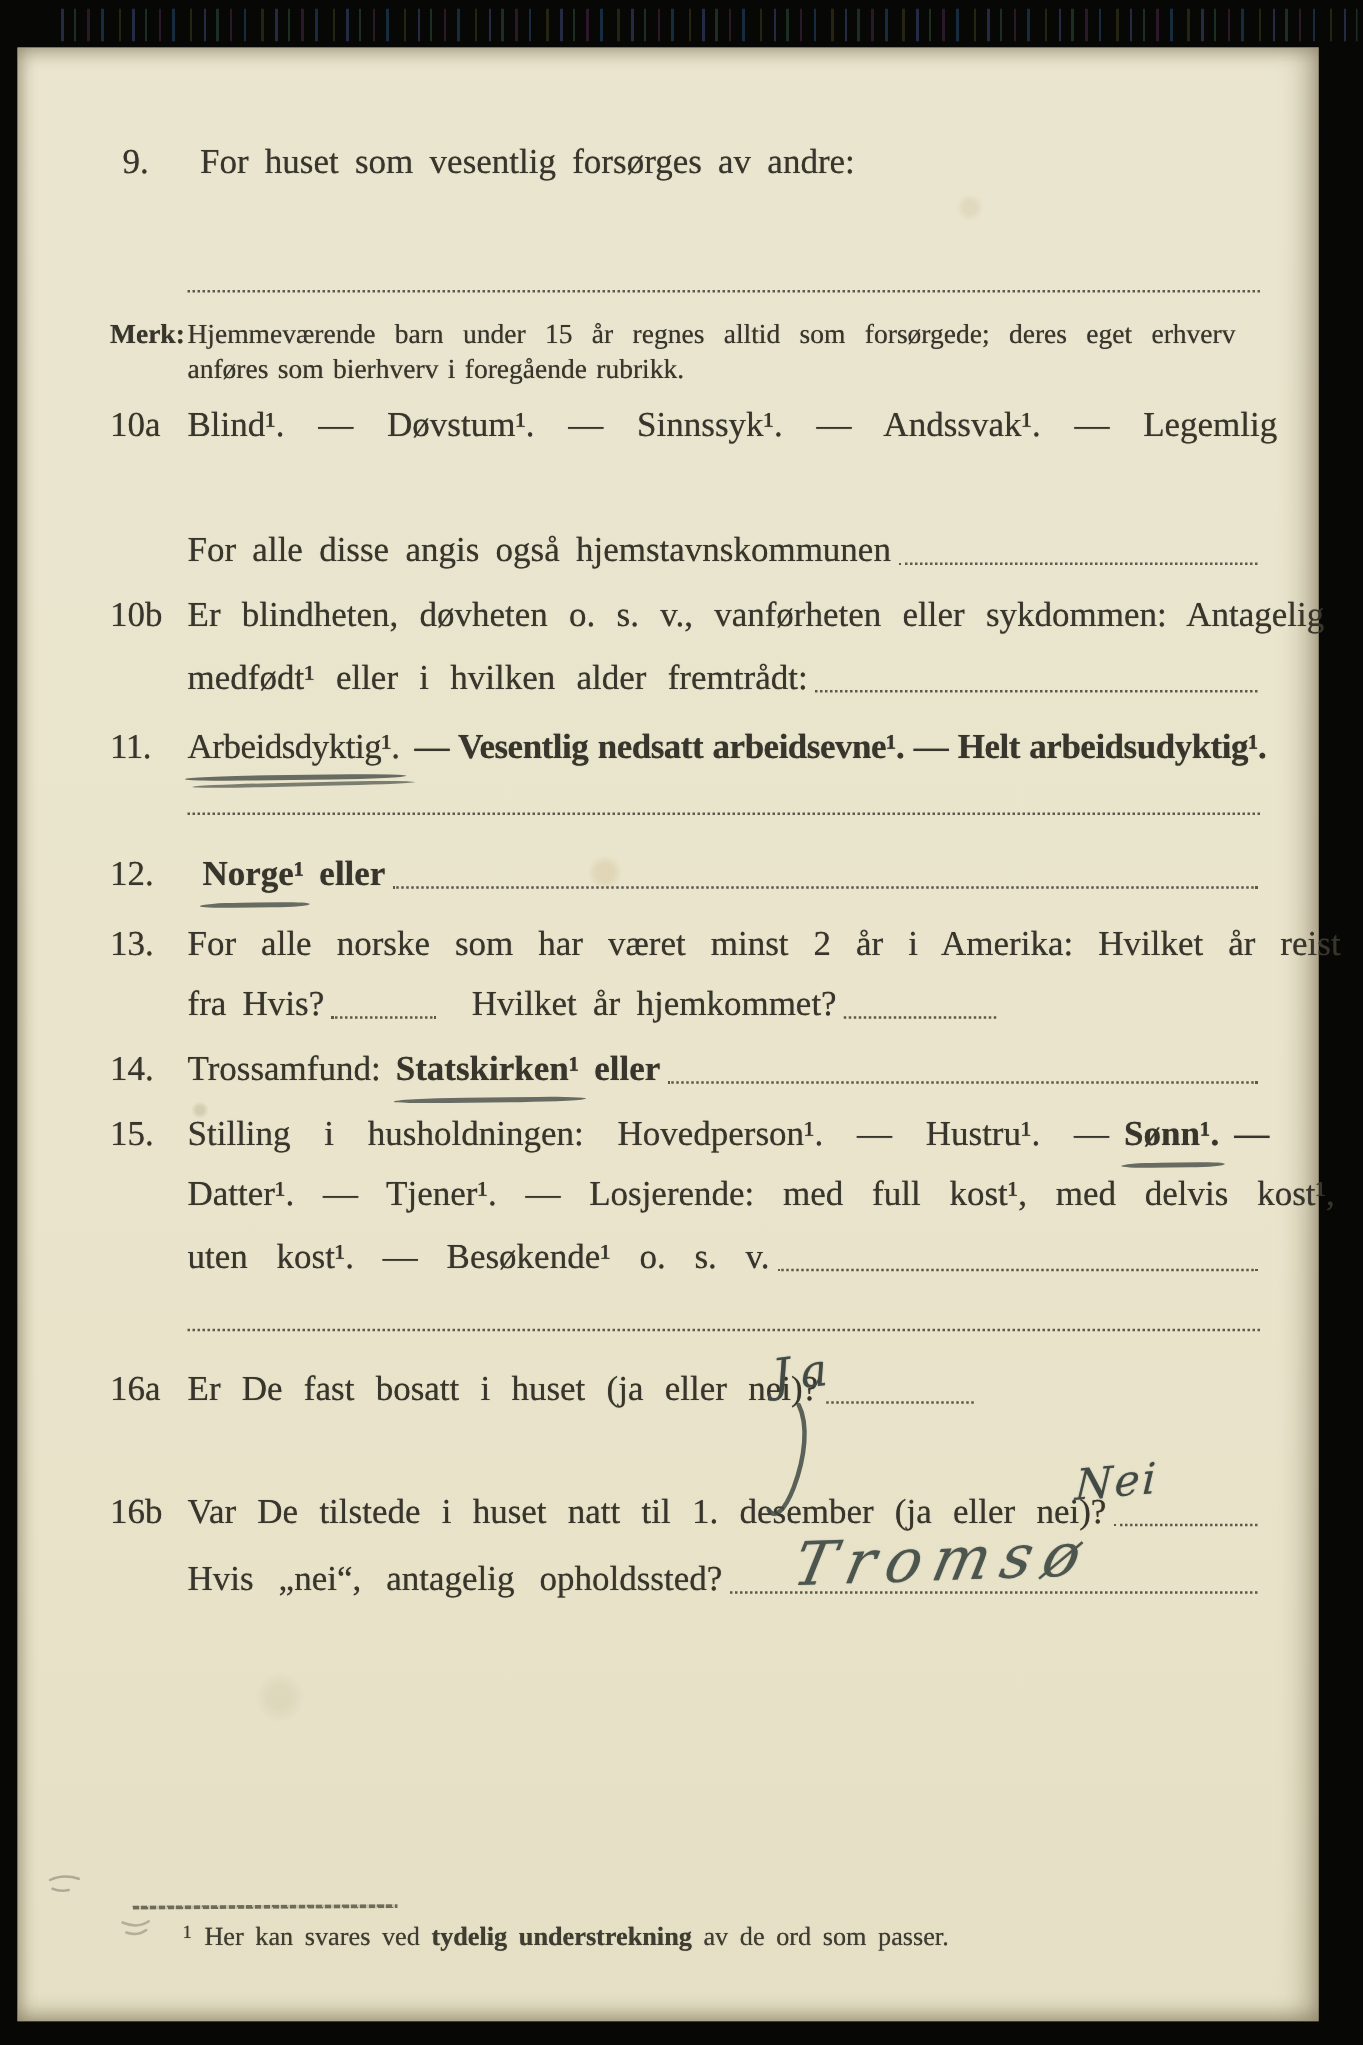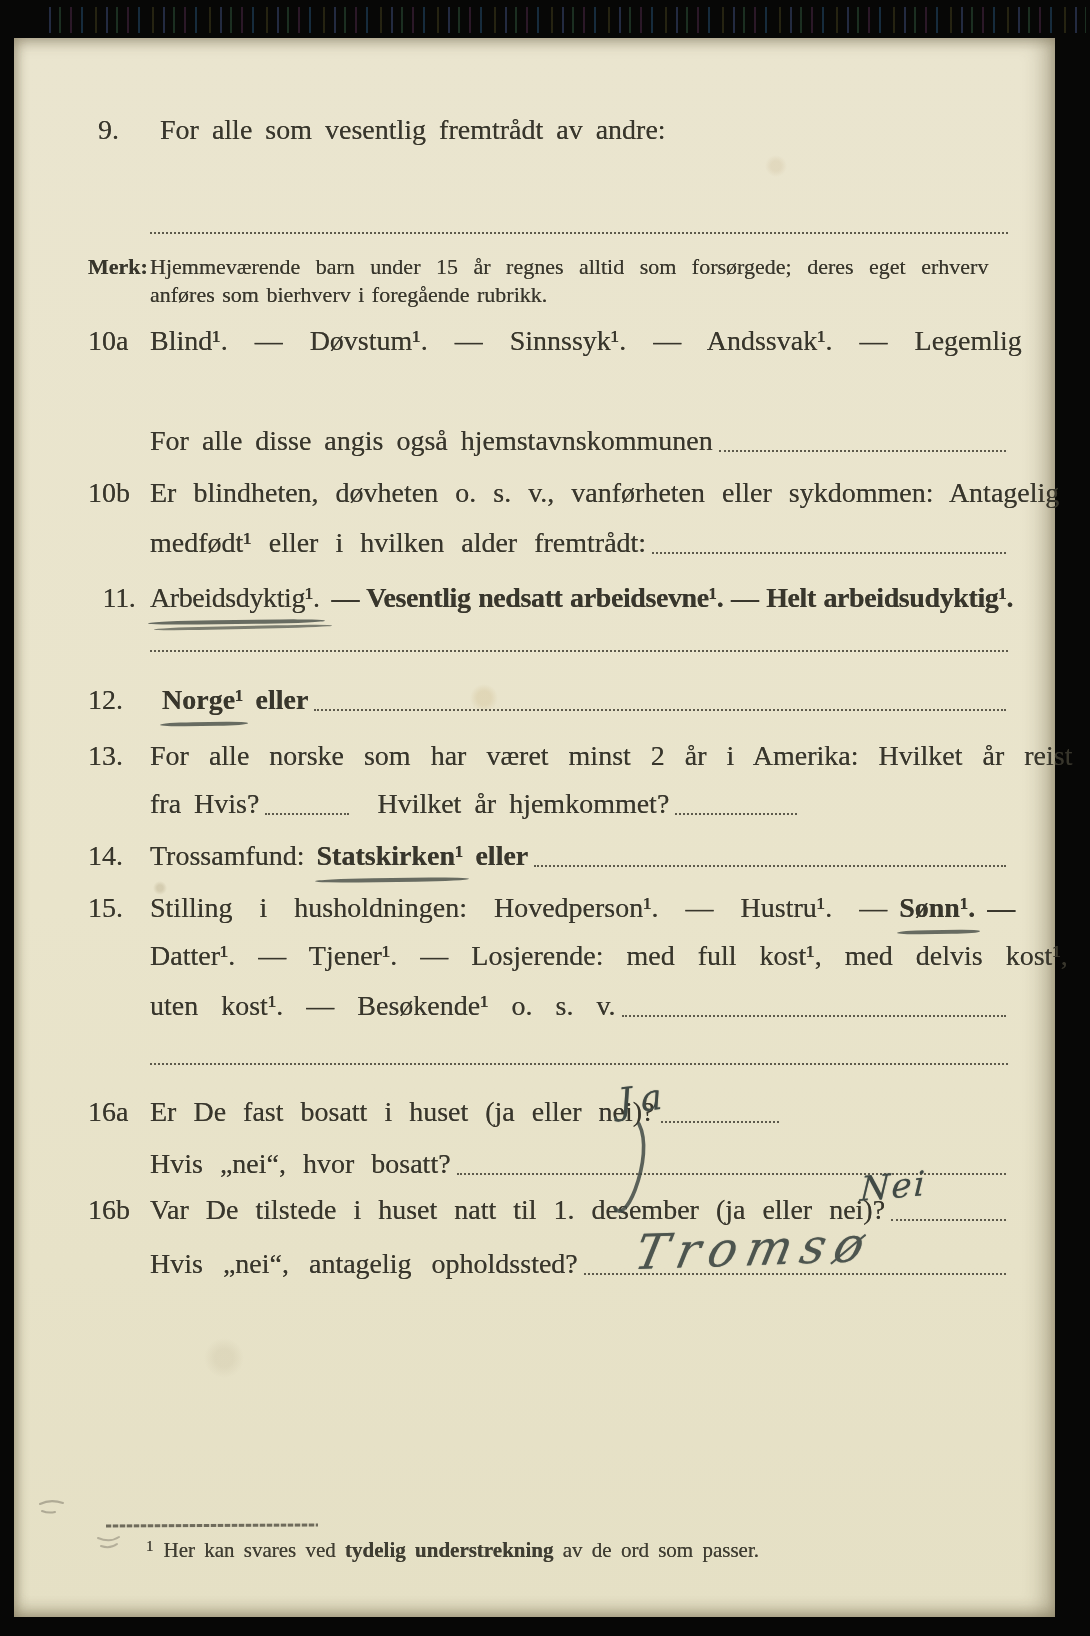--- a/index.html
+++ b/index.html
@@ -50,21 +50,21 @@
     border-bottom:2px dotted #5d5a4c;
   }
   .lead.fixed{flex:none;}
   .spacer{flex:none;width:26px;}
   .sep{
     position:absolute;left:136px;width:858px;height:0;
     border-top:2px dotted #5d5a4c;
   }
   .ws1{word-spacing:2px;} .ws2{word-spacing:6px;} .ws3{word-spacing:10px;}
   .ws35{word-spacing:13px;} .ws45{word-spacing:16px;} .ws4{word-spacing:20px;}
-  .tight{letter-spacing:-0.4px;word-spacing:1px;text-align:center;}
+  .tight{letter-spacing:-0.4px;word-spacing:1px;}
   .small{font-size:22px;line-height:30px;}
   .bold{font-weight:bold;}
   .ml{margin-left:12px;font-weight:bold;}
   
   .hu{position:relative;}
   .hu::after{
     content:"";position:absolute;left:-2px;right:-5px;bottom:-8px;height:4px;
     background:#4b5149;border-radius:60% 40% 55% 45% / 95% 70% 90% 65%;
     transform:rotate(-0.7deg);opacity:.82;
   }
@@ -98,21 +98,21 @@
 </head>
 <body>
 
 <div class="frame">
   <div class="scan-noise"></div>
 
   <div class="paper">
 
     <div class="line ws2" style="top:74px">
       <span class="num" style="padding-left:10px">9.</span>
-      <span class="seg">For alle som vesentlig fremtrådt av andre:</span>
+      <span class="seg">For huset som vesentlig forsørges av andre:</span>
     </div>
 
     <div class="sep" style="top:194px"></div>
 
     <div class="line small ws3" style="top:214px">
       <span class="num bold">Merk:</span>
       <span class="seg">Hjemmeværende barn under 15 år regnes alltid som forsørgede; deres eget erhverv</span>
     </div>
     <div class="line small ws1" style="top:242px">
       <span class="num"></span>
@@ -191,25 +191,20 @@
       <span class="lead"></span>
     </div>
 
     <div class="sep" style="top:1025px"></div>
 
     <div class="line ws3" style="top:1056px">
       <span class="num">16a</span>
       <span class="seg">Er De fast bosatt i huset (ja eller nei)?</span>
       <span class="lead fixed" style="width:118px"></span>
     </div>
-    <div class="line ws3" style="top:1108px">
-      <span class="num"></span>
-      <span class="seg">Hvis „nei“, hvor bosatt?</span>
-      <span class="lead"></span>
-    </div>
 
     <div class="line ws3" style="top:1154px">
       <span class="num">16b</span>
       <span class="seg">Var De tilstede i huset natt til 1. desember (ja eller nei)?</span>
       <span class="lead"></span>
     </div>
     <div class="line ws35" style="top:1208px">
       <span class="num"></span>
       <span class="seg">Hvis „nei“, antagelig opholdssted?</span>
       <span class="lead"></span>

